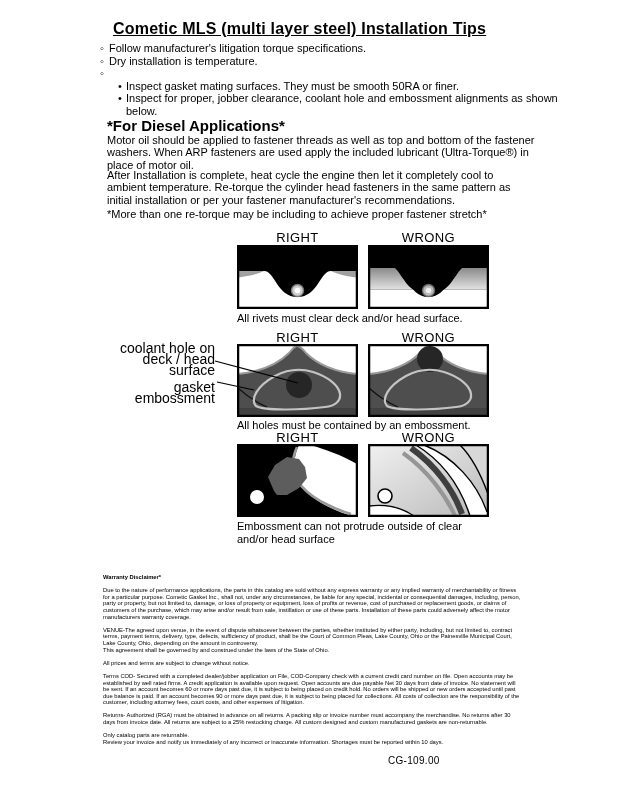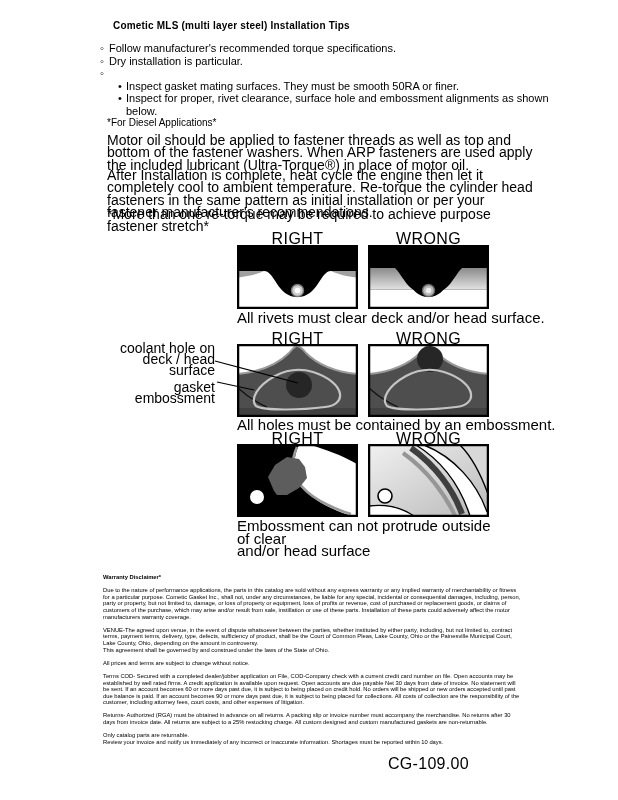--- a/index.html
+++ b/index.html
@@ -2,82 +2,82 @@
 <html><head>
 <meta charset="utf-8">
 <style>
   html,body{margin:0;padding:0;background:#fff;}
   .page{
     position:relative;width:618px;height:800px;background:#ffffff;
     font-family:"Liberation Sans","DejaVu Sans",sans-serif;color:#000;overflow:hidden;
   }
   .abs{position:absolute;}
   .title{
-    left:113px;top:20px;font-size:10px;font-weight:bold;
-    letter-spacing:.2px;white-space:nowrap;
+    left:113px;top:20px;font-size:16px;font-weight:bold;
+    text-decoration:underline;letter-spacing:.2px;white-space:nowrap;
   }
   .bullets{left:100px;top:42px;width:470px;font-size:11px;line-height:12.5px;}
   .b{display:flex;}
   .b .g{width:9px;flex:0 0 9px;text-align:left;}
   .b.sub{margin-left:18px;}
   .b.sub .g{width:8px;flex:0 0 8px;}
-  .diesel-hdr{left:107px;top:117px;font-size:10px;font-weight:normal;}
-  .para{left:107px;width:428px;font-size:14px;line-height:12.3px;}
+  .diesel-hdr{left:107px;top:117px;font-size:15px;font-weight:bold;}
+  .para{left:107px;width:428px;font-size:11px;line-height:12.3px;}
   .p1{top:134px;}
   .p2{top:169px;}
   .note{top:208px;}
-  .dg-hdr{width:121px;text-align:center;font-size:16px;letter-spacing:.4px;white-space:nowrap;}
+  .dg-hdr{width:121px;text-align:center;font-size:13px;letter-spacing:.4px;white-space:nowrap;}
   .colL{left:237px;} .colR{left:368px;}
   .r1h{top:230px;} .r2h{top:330px;} .r3h{top:430px;}
   .panel{display:block;}
   .r1p{top:245px;} .r2p{top:344px;} .r3p{top:444px;}
-  .cap{left:237px;font-size:15px;line-height:12.5px;white-space:pre-line;}
+  .cap{left:237px;font-size:11px;line-height:12.5px;white-space:pre-line;}
   .cap1{top:312px;} .cap2{top:419px;} .cap3{top:520px;width:260px;}
   .side-labels{left:98px;top:343px;width:117px;text-align:right;font-size:14px;line-height:11px;}
   .side-labels .lbl1{white-space:pre-line;}
   .side-labels .lbl2{margin-top:6px;}
   .leader{left:105px;top:340px;z-index:5;}
   .disclaimer{left:103px;top:574px;width:418px;font-size:5.8px;line-height:6.6px;}
   .disclaimer p{margin:0 0 6.6px 0;white-space:pre-line;}
   .disclaimer .dh{font-weight:bold;}
-  .footer-code{left:388px;top:755px;font-size:16px;letter-spacing:.3px;}
+  .footer-code{left:388px;top:755px;font-size:10px;letter-spacing:.3px;}
 </style>
 </head>
 <body>
 
 <div class="page">
 
   <div class="abs title">Cometic MLS (multi layer steel) Installation Tips</div>
 
   <div class="abs bullets">
     <div class="b">
       <span class="g">◦</span>
-      <span>Follow manufacturer's recommended torque specifications.</span>
+      <span>Follow manufacturer's litigation torque specifications.</span>
     </div>
     <div class="b">
       <span class="g">◦</span>
-      <span>Dry installation is particular.</span>
+      <span>Dry installation is temperature.</span>
     </div>
     <div class="b">
       <span class="g">◦</span>
     </div>
     <div class="b sub">
       <span class="g">•</span>
       <span>Inspect gasket mating surfaces.  They must be smooth 50RA or finer.</span>
     </div>
     <div class="b sub">
       <span class="g">•</span>
-      <span>Inspect for proper, rivet clearance, surface hole and embossment alignments as shown below.</span>
+      <span>Inspect for proper, jobber clearance, coolant hole and embossment alignments as shown below.</span>
     </div>
   </div>
 
   <div class="abs diesel-hdr">*For Diesel Applications*</div>
   <div class="abs para p1">Motor oil should be applied to fastener threads as well as top and bottom of the fastener washers. When ARP fasteners are used apply the included lubricant (Ultra-Torque®) in place of motor oil.</div>
   <div class="abs para p2">After Installation is complete, heat cycle the engine then let it completely cool to ambient temperature. Re-torque the cylinder head fasteners in the same pattern as initial installation or per your fastener manufacturer's recommendations.</div>
-  <div class="abs para note">*More than one re-torque may be required to achieve purpose fastener stretch*</div>
+  <div class="abs para note">*More than one re-torque may be including to achieve proper fastener stretch*</div>
 
   <div class="abs dg-hdr colL r1h">RIGHT</div>
   <div class="abs dg-hdr colR r1h">WRONG</div>
 
   <svg class="abs panel colL r1p" width="121" height="64" viewBox="0 0 121 64">
     <rect x="0" y="0" width="121" height="64" fill="#000"></rect>
     <rect x="2" y="26" width="117" height="36" fill="#fff"></rect>
     <path d="M2,26 H27 C20,29.5 10,31.5 2,32.5 Z" fill="#a0a0a0"></path>
     <path d="M94,26 H119 V32.5 C111,31.5 101,29.5 94,26 Z" fill="#a0a0a0"></path>
     <path d="M2,2 H119 V26 H94 C83,26 81,52 60.5,52 C40,52 38,26 27,26 H2 Z" fill="#000"></path>

